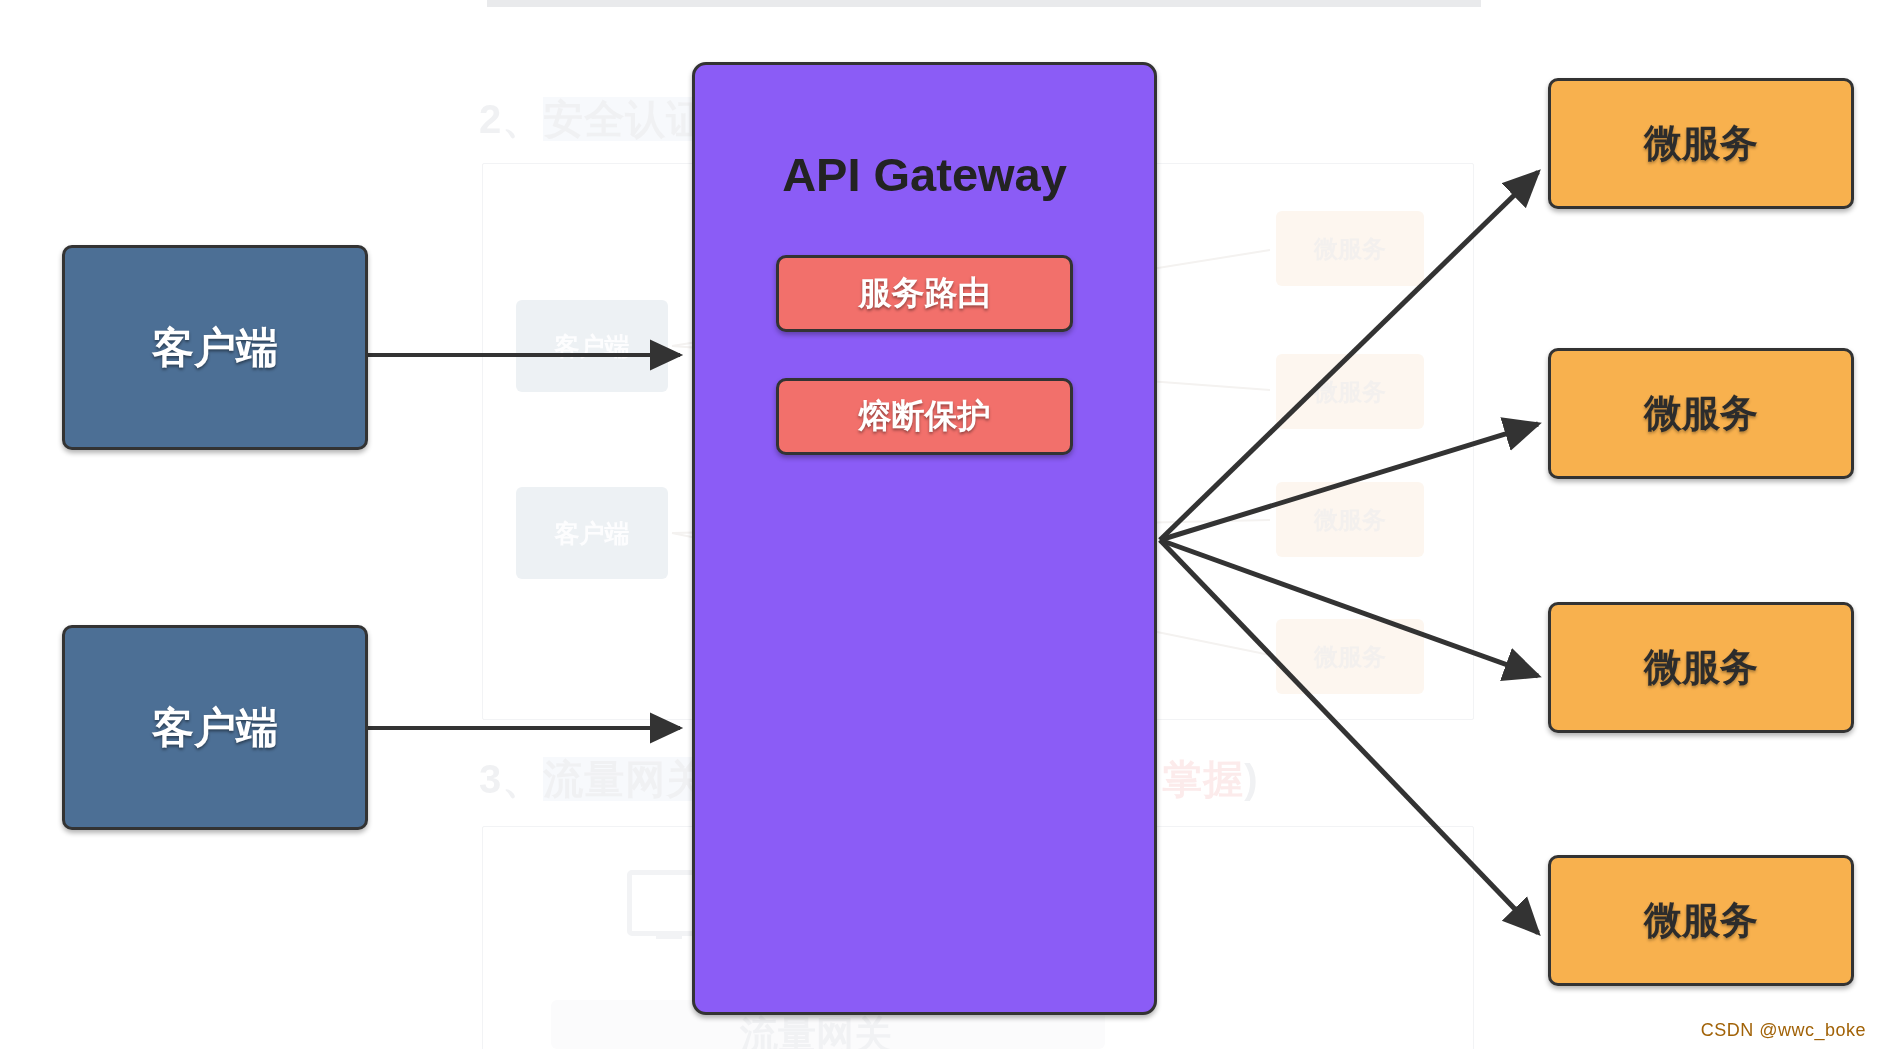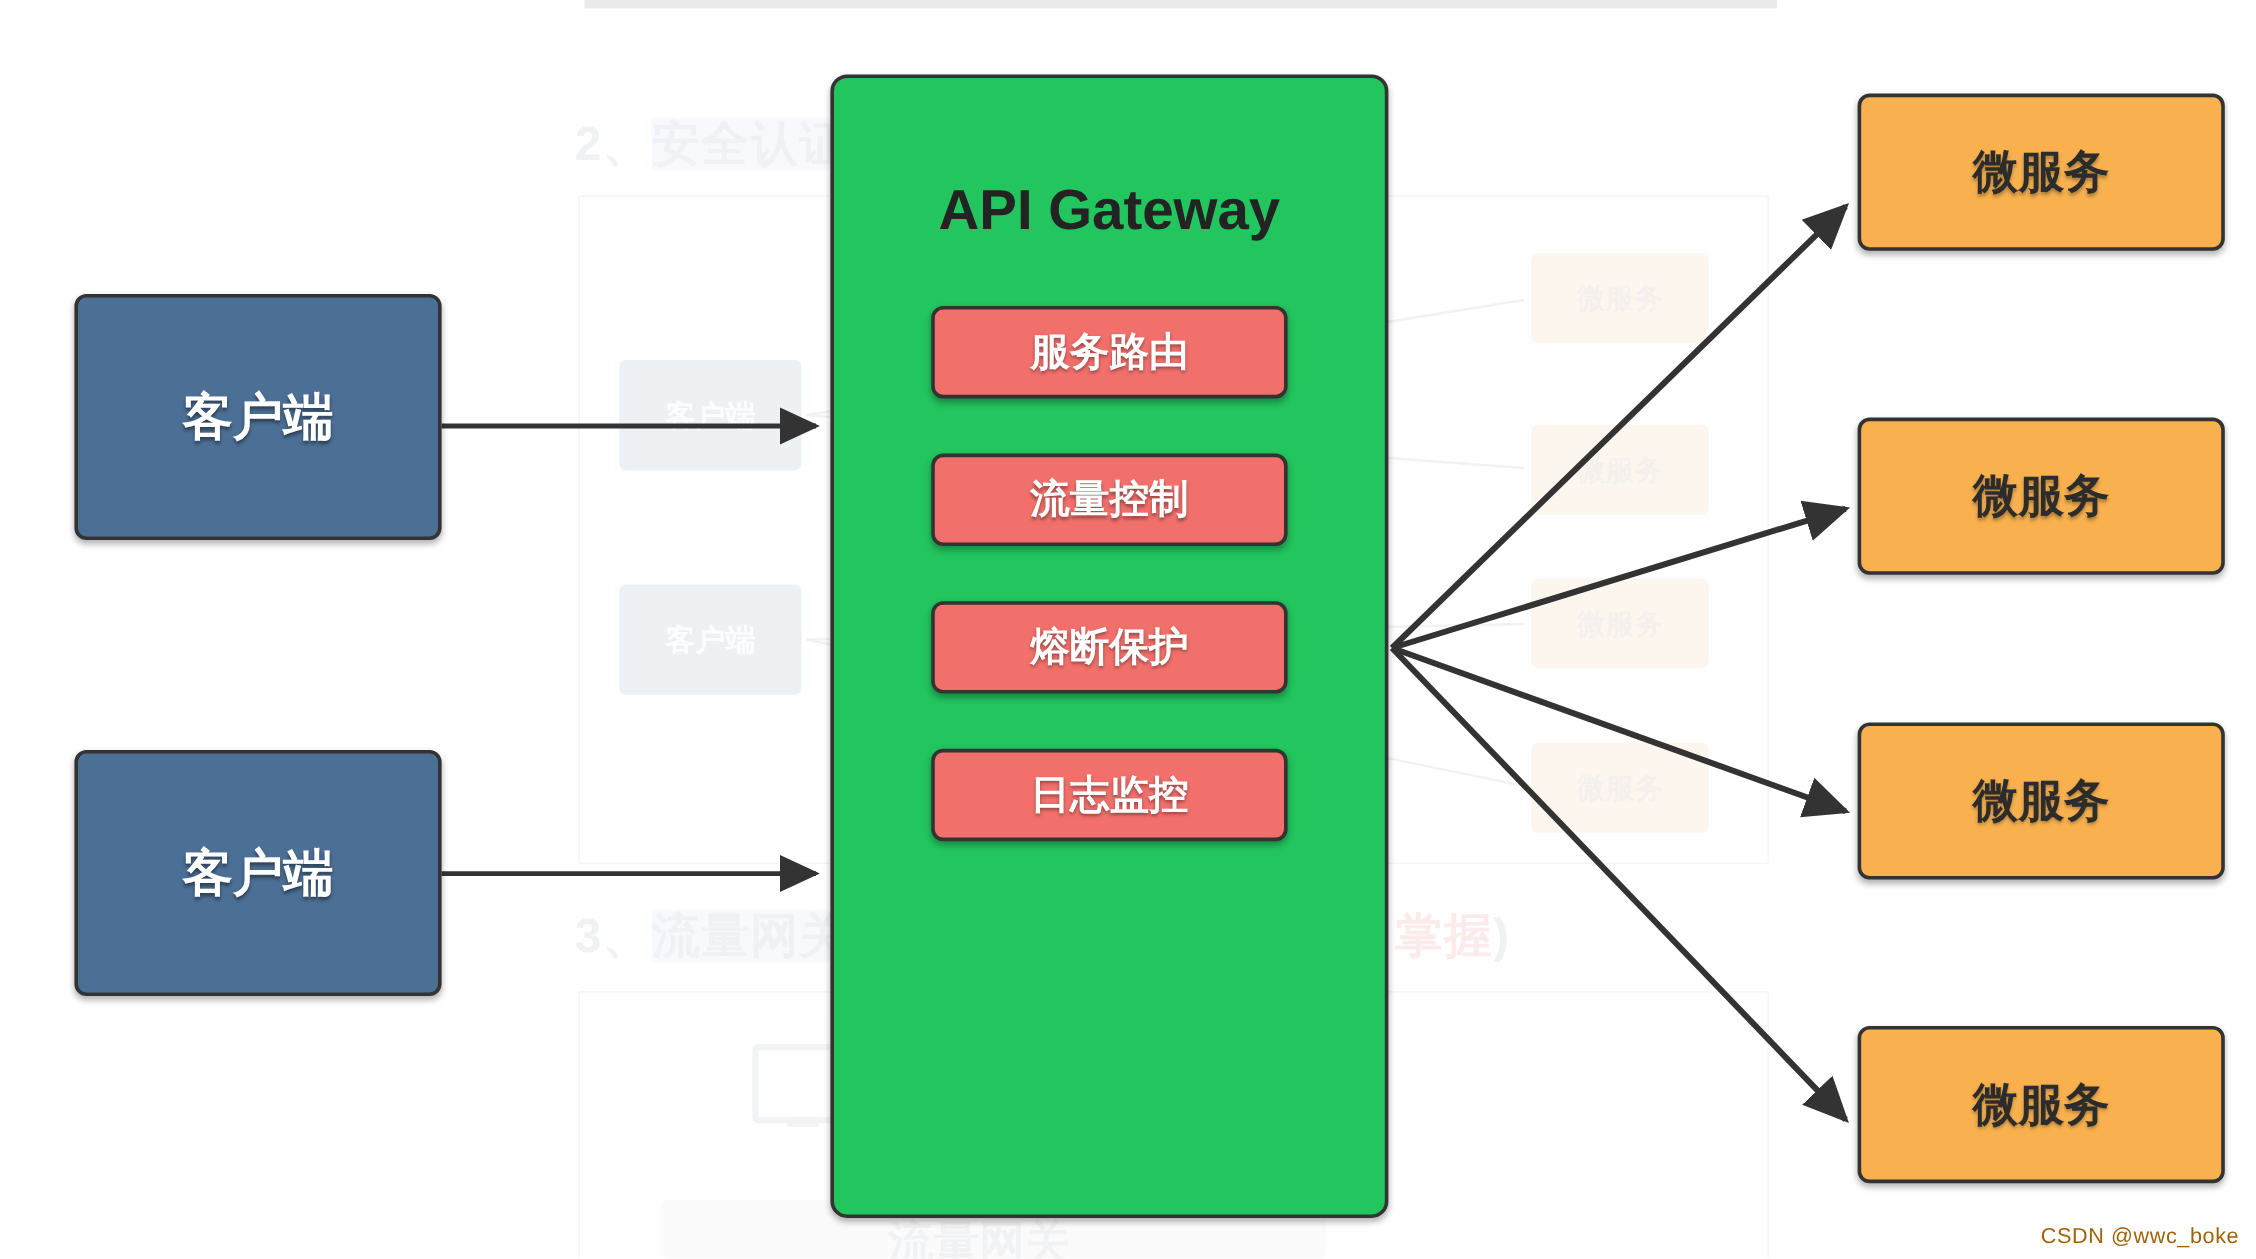--- a/index.html
+++ b/index.html
@@ -166,21 +166,21 @@
     text-shadow: 0 2px 3px rgba(0,0,0,0.45);
   }
   .client-1 { left: 62px; top: 245px; }
   .client-2 { left: 62px; top: 625px; }
 
   .gateway-node {
     left: 692px;
     top: 62px;
     width: 465px;
     height: 953px;
-    background: #22c55e;
+    background: #8b5cf6;
     border-radius: 14px;
     display: block;
     padding: 0;
   }
   .gateway-title {
     position: absolute;
     left: 0;
     right: 0;
     top: 82px;
     text-align: center;
@@ -295,23 +295,21 @@
 
   <div class="fg-layer">
 
     <div class="node client-node client-1">客户端</div>
     <div class="node client-node client-2">客户端</div>
 
     <div class="node gateway-node">
       <div class="gateway-title">API Gateway</div>
       <div class="feature-list">
         <div class="feature-box">服务路由</div>
-        <div class="feature-box">流量控制</div>
         <div class="feature-box">熔断保护</div>
-        <div class="feature-box">日志监控</div>
       </div>
     </div>
 
     <div class="node ms-node ms-1">微服务</div>
     <div class="node ms-node ms-2">微服务</div>
     <div class="node ms-node ms-3">微服务</div>
     <div class="node ms-node ms-4">微服务</div>
   </div>
 
   <div class="watermark">CSDN @wwc_boke</div>

